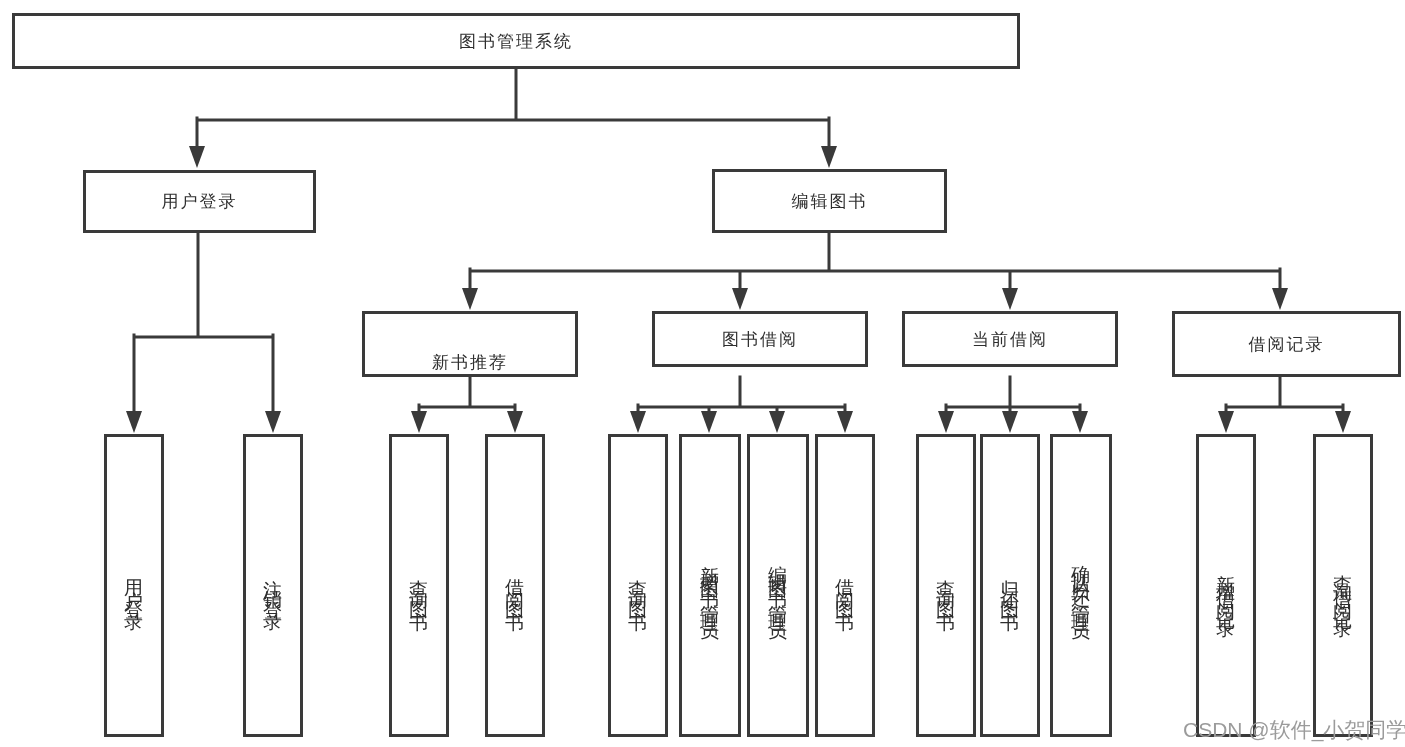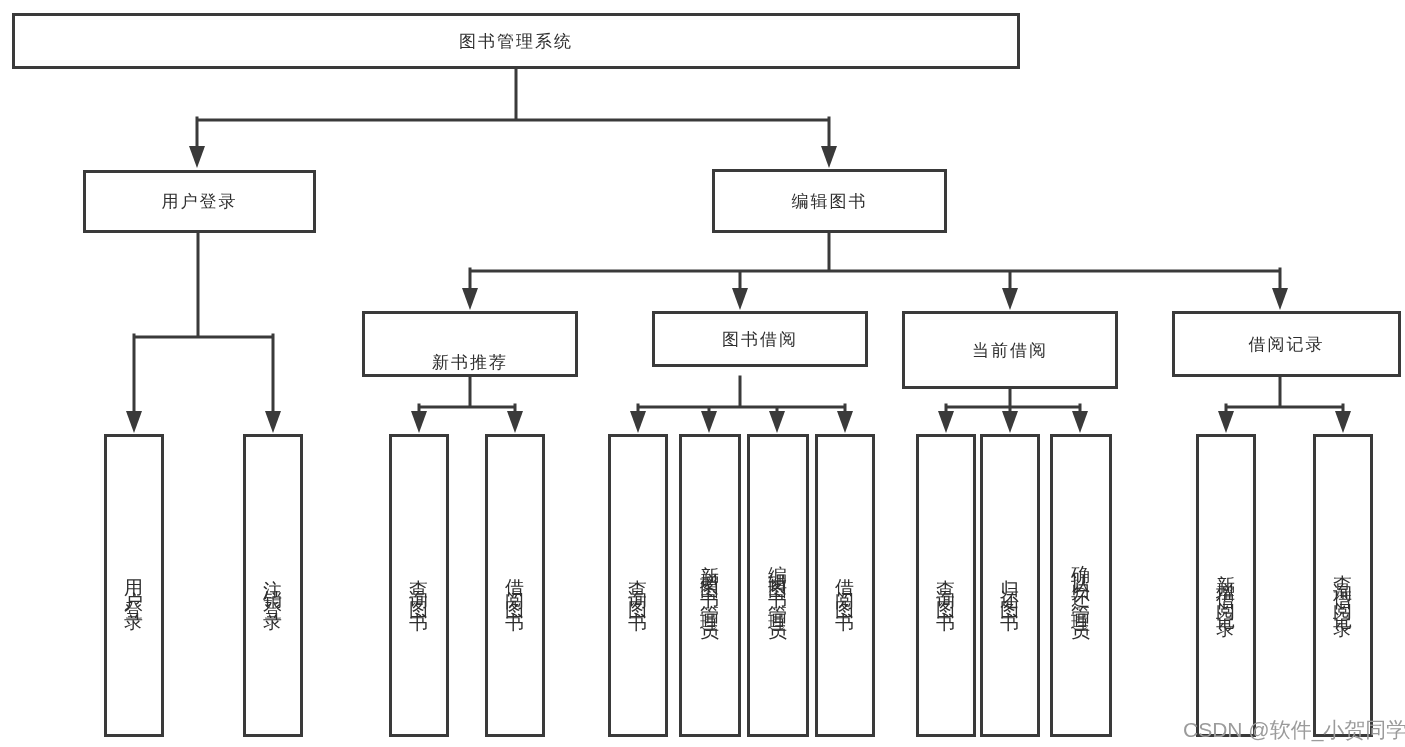--- a/index.html
+++ b/index.html
@@ -121,21 +121,21 @@
   <div class="box" style="left:712px; top:169px; width:235px; height:64px;">
     <span class="lbl">编辑图书</span>
   </div>
 
   <div class="box" style="left:362px; top:311px; width:216px; height:66px;align-items:flex-end;">
     <span class="lbl">新书推荐</span>
   </div>
   <div class="box" style="left:632px; top:311px; width:216px; height:56px;margin-left:20px;">
     <span class="lbl">图书借阅</span>
   </div>
-  <div class="box" style="left:902px; top:311px; width:216px; height:78px;">
+  <div class="box" style="left:902px; top:311px; width:216px; height:56px;">
     <span class="lbl">当前借阅</span>
   </div>
   <div class="box" style="left:1172px; top:311px; width:229px; height:66px;">
     <span class="lbl">借阅记录</span>
   </div>
 
   <div class="vbox" style="left:104px;">
     <span class="vlbl">用户登录</span>
   </div>
   <div class="vbox" style="left:243px;">

